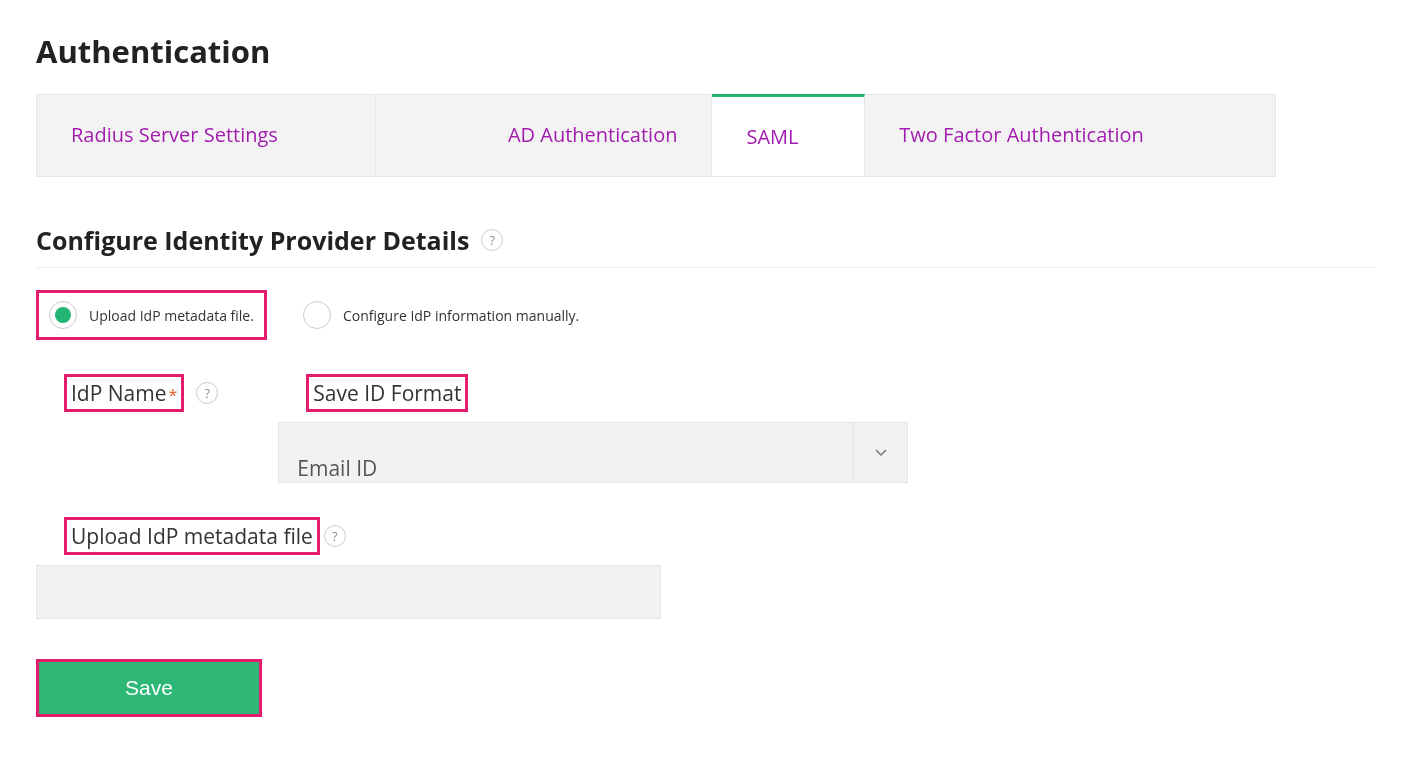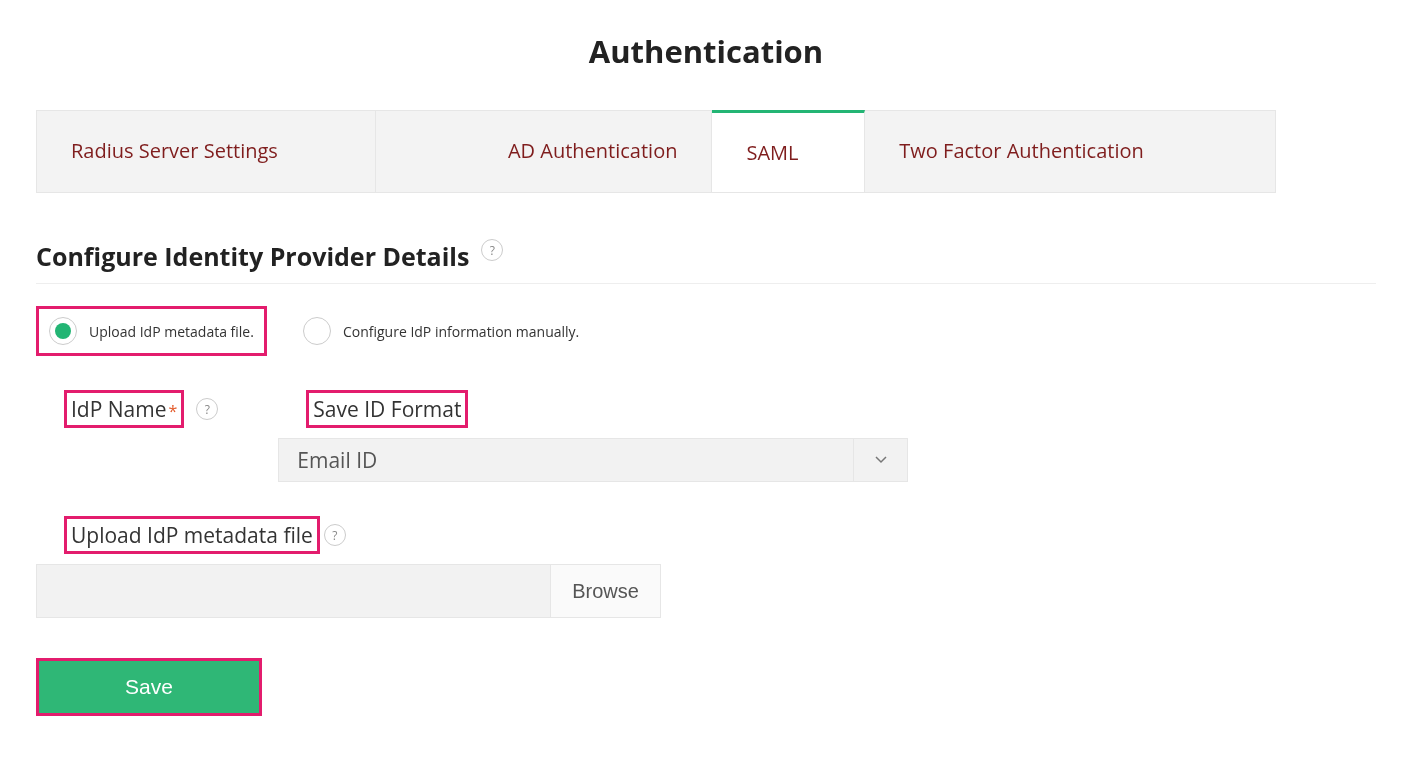--- a/index.html
+++ b/index.html
@@ -6,31 +6,30 @@
   body {
     font-family: "Segoe UI", "Open Sans", Arial, sans-serif;
     color: #333;
     background: #fff;
     padding: 30px 36px;
   }
   h1.page-title {
     font-size: 31px;
     font-weight: 700;
     color: #222;
-    margin-bottom: 38px;
-    text-align: center;
+    margin-bottom: 22px;
   }
   .tabs {
     display: flex;
     border-bottom: 1px solid #e6e6e6;
     width: 1240px;
   }
   .tab {
     background: #f3f3f3;
-    color: #7f1d1d;
+    color: #a21caf;
     font-size: 20px;
     padding: 26px 34px;
     border: 1px solid #e6e6e6;
     border-left: none;
     border-bottom: none;
     cursor: pointer;
   }
   .tab:first-child { border-left: 1px solid #e6e6e6; }
   .tab.active {
     background: #fff;
@@ -42,20 +41,21 @@
   .tab-1 { width: 340px; }
   .tab-2 { width: 337px; text-align: right; }
   .tab-3 { width: 153px; }
   .tab-4 { width: 411px; }
 
   .section {
     margin-top: 46px;
   }
   .section-header {
     display: flex;
+    align-items: center;
     gap: 12px;
     border-bottom: 1px solid #eee;
     padding-bottom: 10px;
     margin-bottom: 22px;
   }
   .section-header h2 {
     font-size: 25px;
     font-weight: 700;
     color: #222;
   }
@@ -124,25 +124,25 @@
     width: 625px;
     height: 54px;
     background: #f2f2f2;
     border: 1px solid #e6e6e6;
     padding: 0 18px;
     font-size: 21px;
     color: #555;
   }
   .select-wrap {
     width: 630px;
-    height: 44px;
+    height: 61px;
     background: #f2f2f2;
     border: 1px solid #e6e6e6;
     display: flex;
-    align-items: center;
+    align-items: flex-end;
     position: relative;
     cursor: pointer;
   }
   .select-value {
     flex: 1;
     padding: 0 18px;
     font-size: 21px;
     color: #555;
   }
   .select-arrow {
@@ -260,21 +260,20 @@
     </div>
   </div>
 
   <div class="upload-row">
     <div class="field-label">
       <span class="hl hl-tight">Upload IdP metadata file</span>
       <span class="help-icon">?</span>
     </div>
     <div class="file-input-wrap">
       <input class="file-path" type="text" readonly="" value="" style="">
-      <button class="browse-btn">Browse</button>
     </div>
   </div>
 
   <span class="save-hl">
     <button class="save-btn">Save</button>
   </span>
 
 </div>
 
 </body></html>

